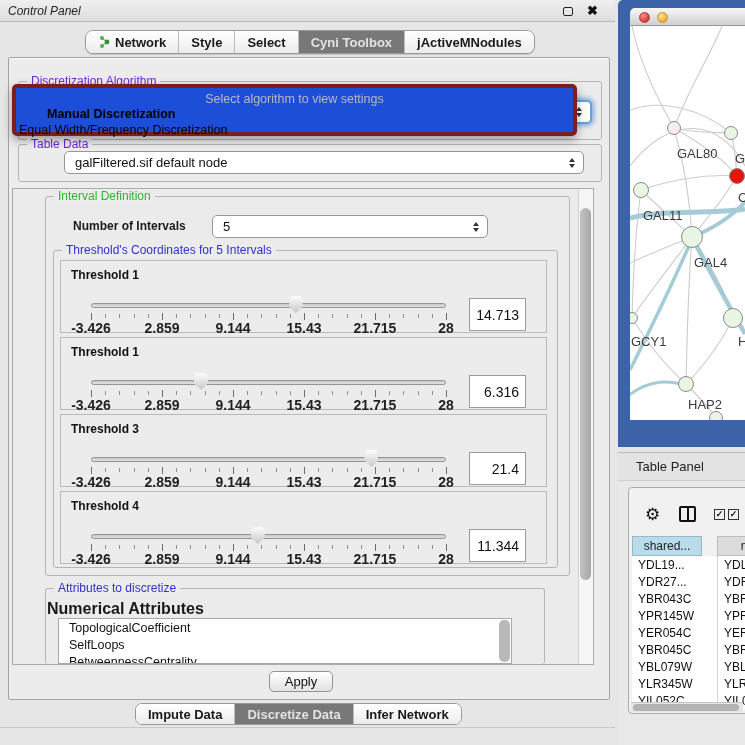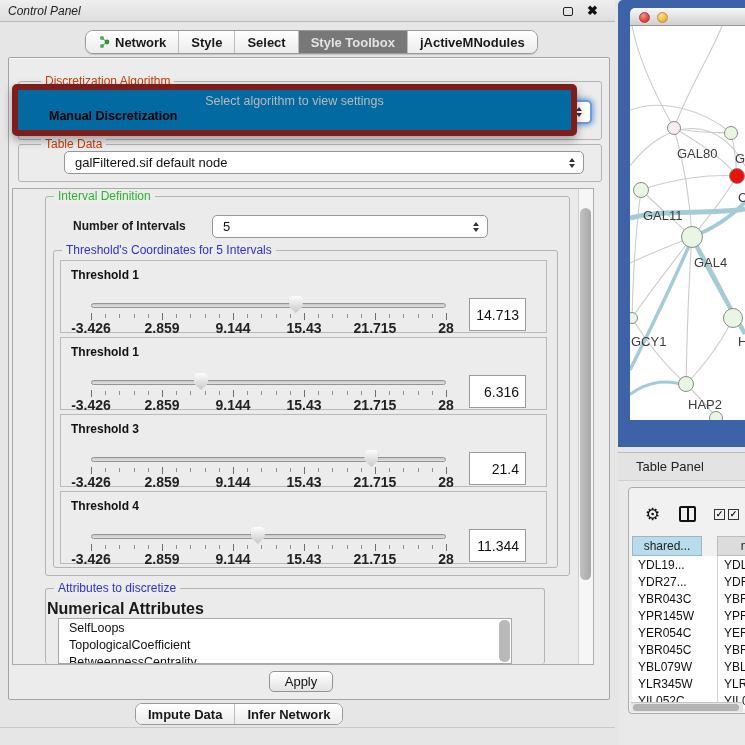--- a/index.html
+++ b/index.html
@@ -17,31 +17,31 @@
   #tab-strip { left:85px; top:30px; height:24px; display:flex; border:1px solid #9a9a9a; border-radius:8px; overflow:hidden; background:#fff; box-shadow:0 1px 1px rgba(0,0,0,.15); }
   .tab { display:flex; align-items:center; justify-content:center; gap:4px; padding:0 12px; font-size:13px; font-weight:700; color:#191919; background:linear-gradient(#ffffff,#ececec); border-right:1px solid #bdbdbd; cursor:default; }
   .tab:last-child { border-right:none; }
   .tab.active { background:#787878; color:#e3e3e3; }
 
   
   #main-panel { left:8px; top:57px; width:602px; height:643px; background:#ececec; border:1px solid #a3a3a3; border-radius:2px; box-shadow:inset 0 1px 0 #fbfbfb; }
 
   .groupbox { position:absolute; border:1px solid #b4b4b4; border-radius:3px; }
   .group-title { position:absolute; top:-8px; left:8px; background:#ececec; padding:0 4px; font-size:12px; white-space:nowrap; }
-  .t-black { color:#c2410c;margin-left:14px; } .t-green { color:#2db42d; } .t-blue { color:#3030ce; }
+  .t-black { color:#6d28d9; } .t-green { color:#2db42d; } .t-blue { color:#3030ce; }
 
   .combo { position:absolute; background:#fff; border:1px solid #979797; border-radius:5px; display:flex; align-items:center; font-size:13px; color:#111; padding-left:10px; }
   .stepper { position:absolute; right:8px; top:50%; transform:translateY(-50%); display:flex; flex-direction:column; line-height:4px; }
   .stepper b { width:0; height:0; border-left:3.5px solid transparent; border-right:3.5px solid transparent; }
   .stepper .up { border-bottom:4px solid #333; margin-bottom:2px; }
   .stepper .dn { border-top:4px solid #333; }
   .combo.focus { border:2px solid #6b9fd8; box-shadow:0 0 5px 2px rgba(90,150,220,.75); }
 
   
-  #algo-popup { left:12px; top:84px; width:565px; height:52px; background:#0369a1; border:6px solid #7f1d1d; border-radius:5px; box-shadow:0 4px 10px rgba(0,0,0,.35); z-index:30; }
+  #algo-popup { left:12px; top:84px; width:565px; height:52px; background:#1d4ed8; border:4px solid #7f1d1d; border-radius:5px; box-shadow:0 4px 10px rgba(0,0,0,.35); z-index:30; }
   #popup-hint { position:absolute; top:4px; left:0; width:100%; text-align:center; color:#b9b9b9; font-size:12.5px; }
   .popup-opt { position:absolute; left:3px; font-size:12.5px; color:#000; }
 
   
   #scroll-pane { left:12px; top:188px; width:582px; height:477px; border:1px solid #ababab; background:#ebebeb; }
   #vscroll-track { left:578px; top:189px; width:15px; height:475px; background:#f6f6f6; border-left:1px solid #d0d0d0; }
   #vscroll-thumb { left:580px; top:208px; width:11px; height:372px; background:linear-gradient(90deg,#c2c2c2,#a8a8a8); border-radius:6px; }
 
   
   .thr-panel { position:absolute; left:60px; width:487px; height:73px; border:1px solid #b9b9b9; background:#ececec; }
@@ -104,21 +104,21 @@
       </svg>
       <span>Network</span>
     </div>
     <div class="tab">
       <span>Style</span>
     </div>
     <div class="tab">
       <span>Select</span>
     </div>
     <div class="tab active">
-      <span>Style Toolbox</span>
+      <span>Cyni Toolbox</span>
     </div>
     <div class="tab">
       <span>jActiveMNodules</span>
     </div>
   </div>
 
 <div class="abs" id="main-panel"></div>
 
 <div class="abs groupbox" style="left:18px;top:81px;width:584px;height:59px;">
   <span class="group-title t-black">Discretization Algorithm</span>
@@ -126,20 +126,21 @@
 <div class="abs combo focus" style="left:64px;top:100px;width:528px;height:24px;">
   <span class="stepper">
       <b class="up"></b>
       <b class="dn"></b>
     </span>
 </div>
 
 <div class="abs" id="algo-popup">
   <div id="popup-hint">Select algorithm to view settings</div>
   <div class="popup-opt" style="top:19px;font-weight:700;padding-left:28px;">Manual Discretization</div>
+  <div class="popup-opt" style="top:35px;">Equal Width/Frequency Discretization</div>
 </div>
 
 <div class="abs groupbox" style="left:18px;top:144px;width:584px;height:38px;">
   <span class="group-title t-black">Table Data</span>
 </div>
 <div class="abs combo" style="left:64px;top:151px;width:520px;height:23px;">
   <span>galFiltered.sif default node</span>
   <span class="stepper">
       <b class="up"></b>
       <b class="dn"></b>
@@ -317,30 +318,33 @@
       <div class="thr-thumb" style="left: 189.8px;"></div>
       <div class="thr-value">11.344</div>
     </div>
   </div>
 
 <div class="abs groupbox" style="left:45px;top:588px;width:500px;height:76px;border-bottom:none;">
   <span class="group-title t-blue">Attributes to discretize</span>
 </div>
 <div class="abs" style="left:47px;top:600px;font-size:16px;font-weight:700;">Numerical Attributes</div>
 <div class="abs" id="attr-list">
+    <div class="attr-item">TopologicalCoefficient</div>
     <div class="attr-item">SelfLoops</div>
-    <div class="attr-item">TopologicalCoefficient</div>
     <div class="attr-item">BetweennessCentrality</div>
   </div>
 <div class="abs" id="attr-sb"></div>
 
 <button class="abs" id="apply-btn">Apply</button>
 <div class="abs" id="bottom-tabs">
     <div class="tab">
       <span>Impute Data</span>
+    </div>
+    <div class="tab active">
+      <span>Discretize Data</span>
     </div>
     <div class="tab">
       <span>Infer Network</span>
     </div>
   </div>
 <div class="abs" id="footer-line"></div>
 
 <div class="abs" id="net-frame"></div>
 <div class="abs" id="net-header">
   <span class="tl" style="left:9px;background:radial-gradient(circle at 35% 30%,#f4938c,#dc4840 60%,#b03028);border:1px solid #a8403a;"></span>

